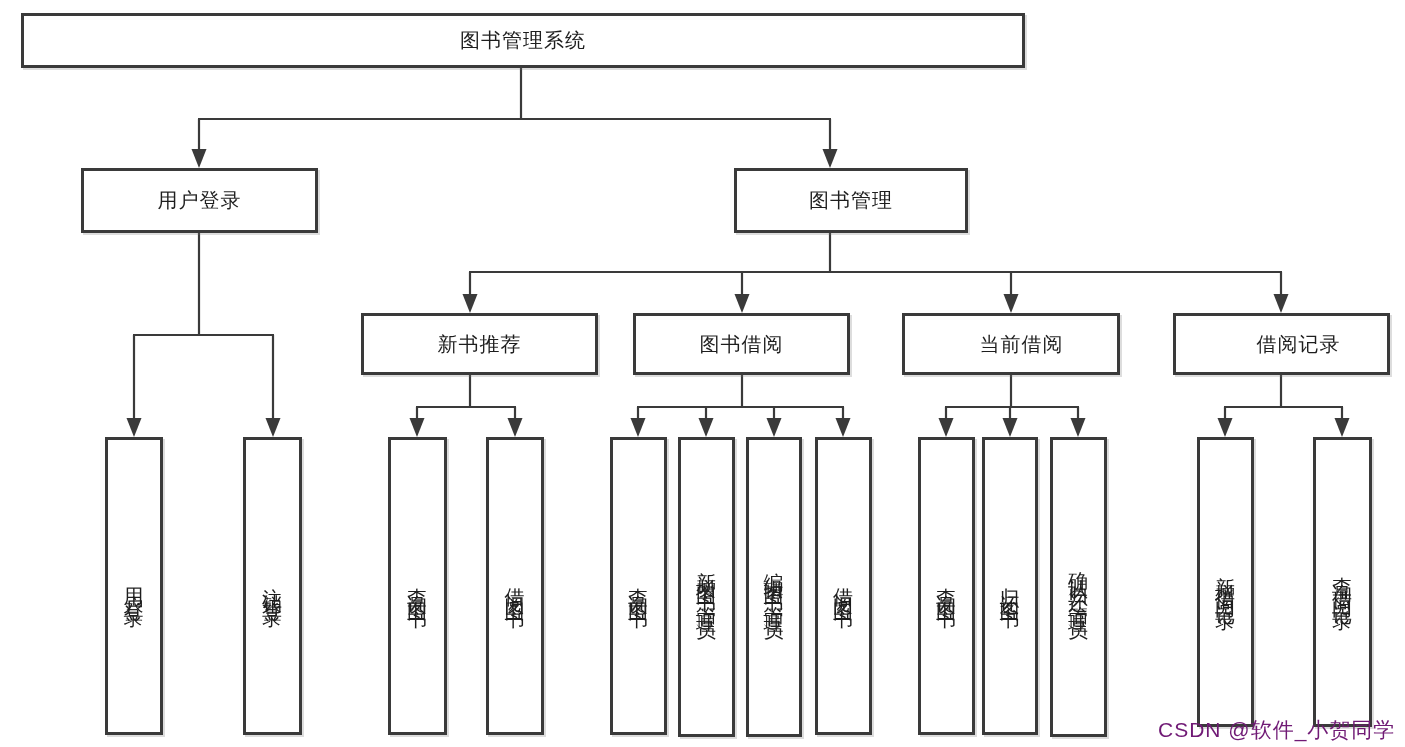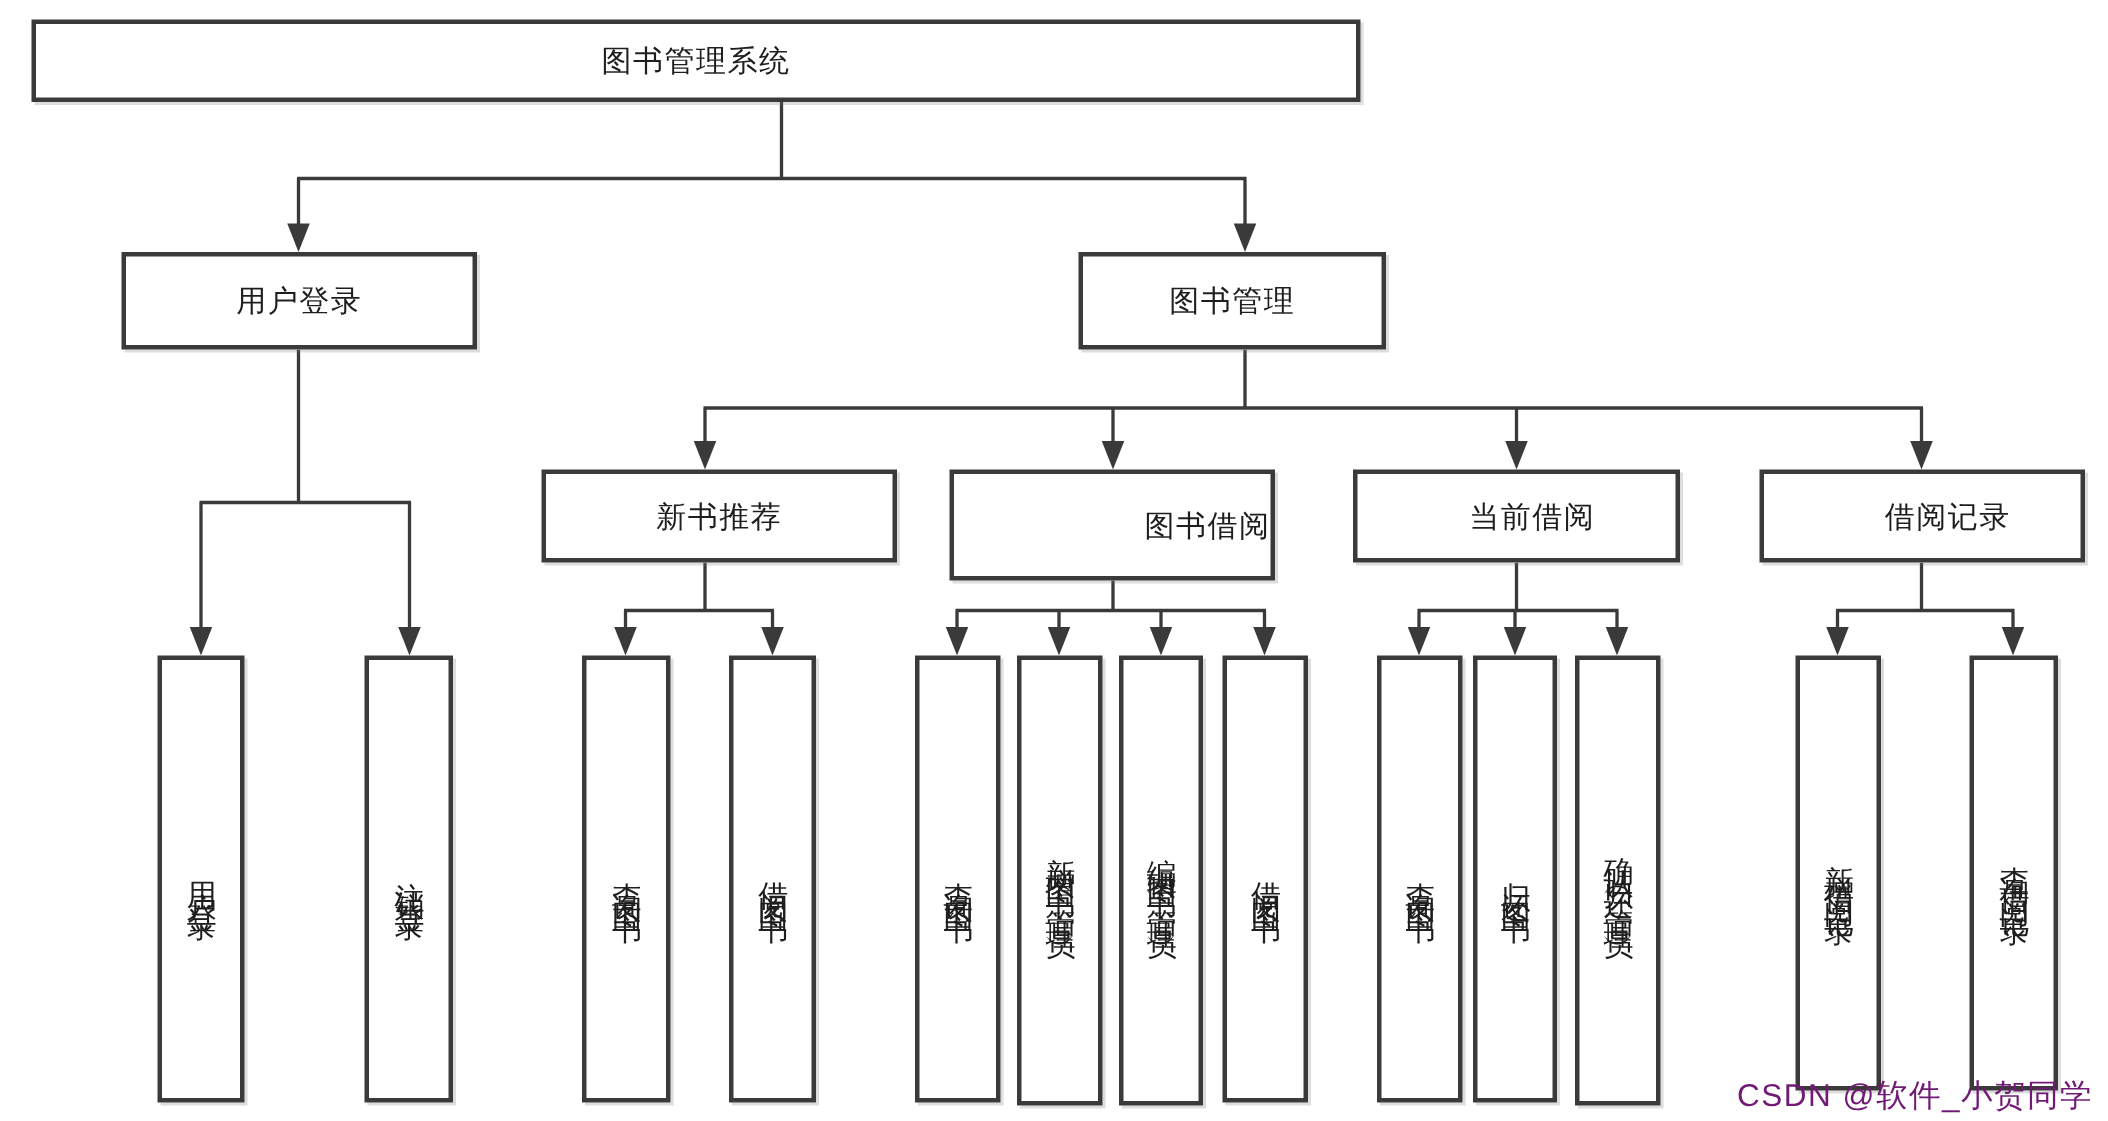--- a/index.html
+++ b/index.html
@@ -73,35 +73,35 @@
       <polygon points="766.5,418 781.5,418 774,437"></polygon>
       <polygon points="835.5,418 850.5,418 843,437"></polygon>
       <polygon points="938.5,418 953.5,418 946,437"></polygon>
       <polygon points="1002.5,418 1017.5,418 1010,437"></polygon>
       <polygon points="1070.5,418 1085.5,418 1078,437"></polygon>
       <polygon points="1217.5,418 1232.5,418 1225,437"></polygon>
       <polygon points="1334.5,418 1349.5,418 1342,437"></polygon>
     </g>
   </svg>
 
-  <div class="box h" style="left:21px;top:13px;width:886px;height:55px;">
+  <div class="box h" style="left:21px;top:13px;width:1004px;height:55px;">
     <span>图书管理系统</span>
   </div>
 
   <div class="box h" style="left:81px;top:168px;width:237px;height:65px;">
     <span>用户登录</span>
   </div>
-  <div class="box h" style="left:719px;top:168px;width:205px;height:65px;">
+  <div class="box h" style="left:734px;top:168px;width:234px;height:65px;">
     <span>图书管理</span>
   </div>
 
   <div class="box h" style="left:361px;top:313px;width:237px;height:62px;">
     <span>新书推荐</span>
   </div>
-  <div class="box h" style="left:633px;top:313px;width:217px;height:74px;justify-content:flex-end;">
+  <div class="box h" style="left:633px;top:313px;width:217px;height:62px;">
     <span>图书借阅</span>
   </div>
   <div class="box h" style="left:902px;top:313px;width:218px;height:62px;padding-left:21px;">
     <span>当前借阅</span>
   </div>
   <div class="box h" style="left:1173px;top:313px;width:217px;height:62px;padding-left:34px;">
     <span>借阅记录</span>
   </div>
 
   <div class="box v" style="left:105px;top:437px;width:58px;height:298px;">

